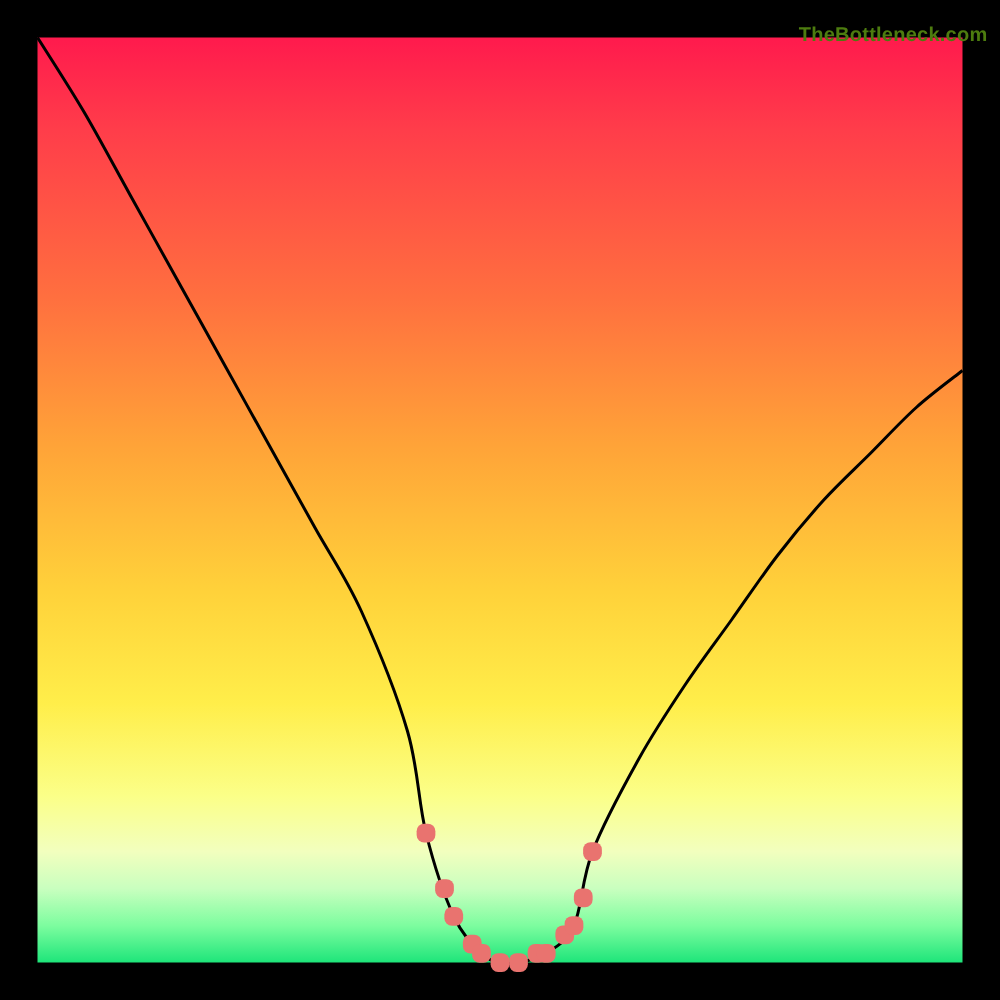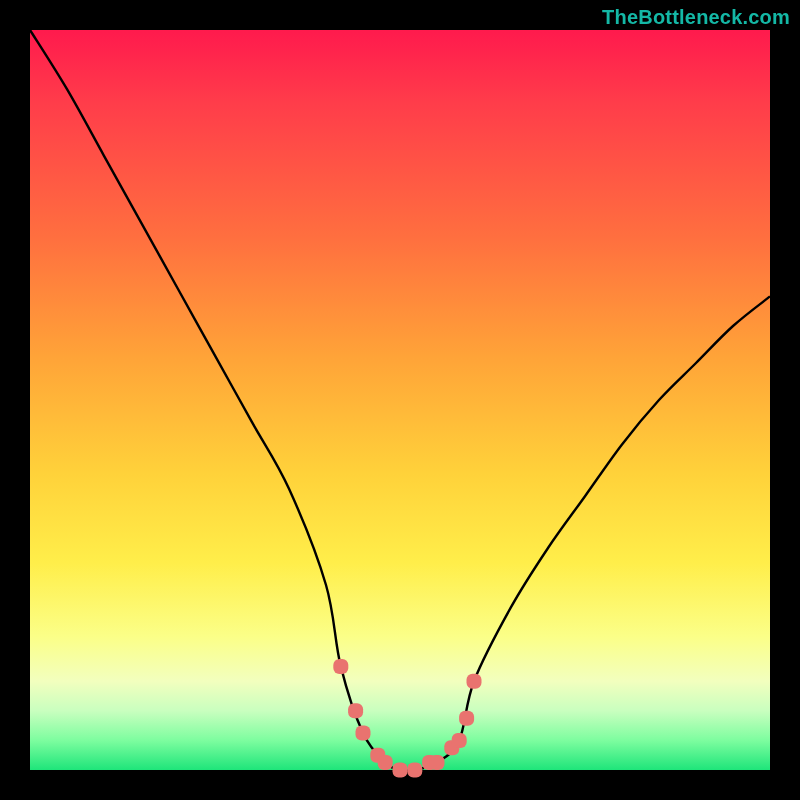--- a/index.html
+++ b/index.html
@@ -34,24 +34,24 @@
       #ffee4a 72%,
       #fbff88 82%,
       #f2ffbe 88%,
       #c9ffbf 92%,
       #7dfd9f 96%,
       #1ee57a 100%
     );
   }
   .watermark {
     position: absolute;
-    top: 6px;
+    top: 20px;
     right: 10px;
-    color: #14b8a6;
-    font-size: 20px;
+    color: #4d7c0f;
+    font-size: 16px;
     font-weight: 600;
     letter-spacing: 0.2px;
     user-select: none;
   }
   svg.curve {
     position: absolute;
     left: 0;
     top: 0;
     width: 740px;
     height: 740px;

